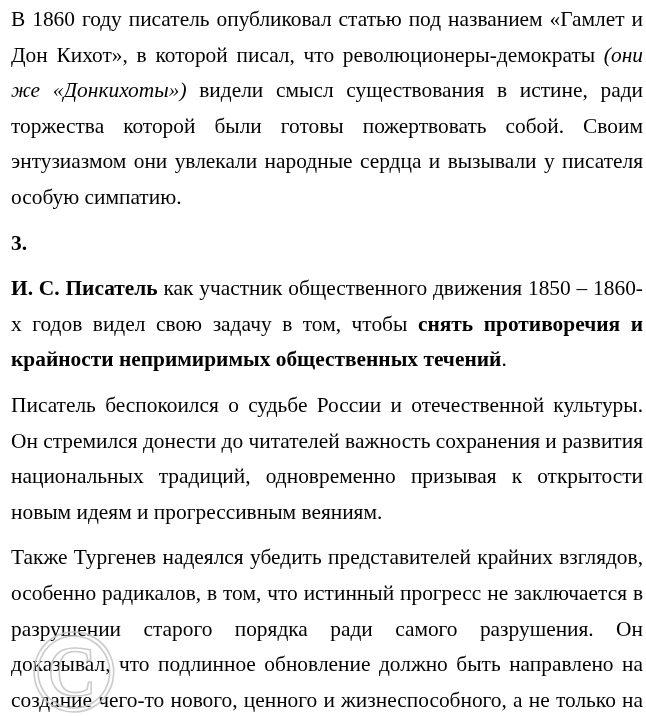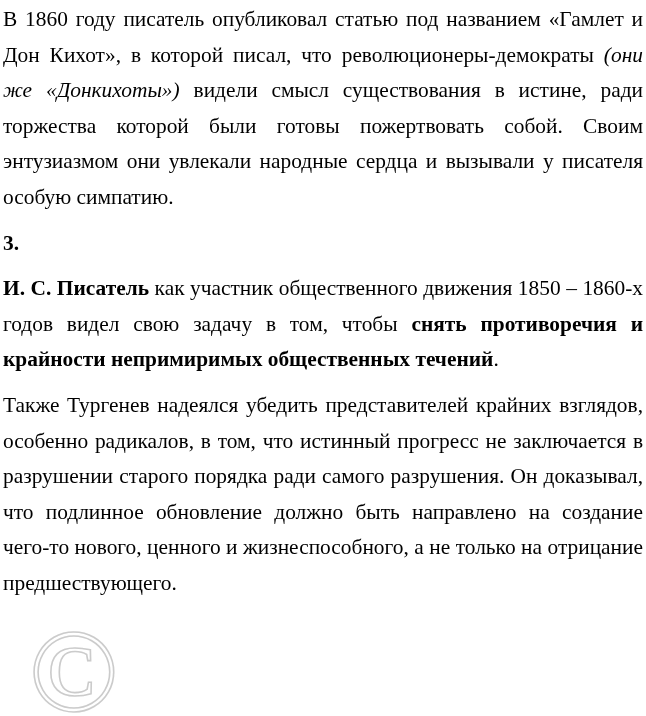--- a/index.html
+++ b/index.html
@@ -23,21 +23,21 @@
     position: relative;
     z-index: 1;
     padding: 2px 3px 0 3px;
     font-family: "Liberation Serif", "DejaVu Serif", serif;
     font-size: 21.4px;
     line-height: 35.6px;
     color: #000000;
     text-align: justify;
   }
   .content p {
-    margin: 0 0 10px 0;
+    margin: 0 0 10px 8px;
   }
   .section-number {
     font-weight: bold;
     text-align: left;
   }
   .run-bold { font-weight: bold; }
   .run-italic { font-style: italic; }
   .watermark {
     position: absolute;
     left: 0;
@@ -67,17 +67,18 @@
     <p>
       <span>В 1860 году писатель опубликовал статью под названием «Гамлет и Дон Кихот», в которой писал, что революционеры-демократы </span><span class="run-italic">(они же «Донкихоты»)</span><span> видели смысл существования в истине, ради торжества которой были готовы пожертвовать собой. Своим энтузиазмом они увлекали народные сердца и вызывали у писателя особую симпатию.</span>
     </p>
 
     <p class="section-number">3.</p>
 
     <p>
       <span class="run-bold">И. С. Писатель</span><span> как участник общественного движения 1850 – 1860-х годов видел свою задачу в том, чтобы </span><span class="run-bold">снять противоречия и крайности непримиримых общественных течений</span><span>.</span>
     </p>
 
+    <p>Писатель беспокоился о судьбе России и отечественной культуры. Он стремился донести до читателей важность сохранения и развития национальных традиций, одновременно призывая к открытости новым идеям и прогрессивным веяниям.</p>
 
     <p>Также Тургенев надеялся убедить представителей крайних взглядов, особенно радикалов, в том, что истинный прогресс не заключается в разрушении старого порядка ради самого разрушения. Он доказывал, что подлинное обновление должно быть направлено на создание чего-то нового, ценного и жизнеспособного, а не только на отрицание предшествующего.</p>
 
   </div>
 </div>
 
 </body></html>

